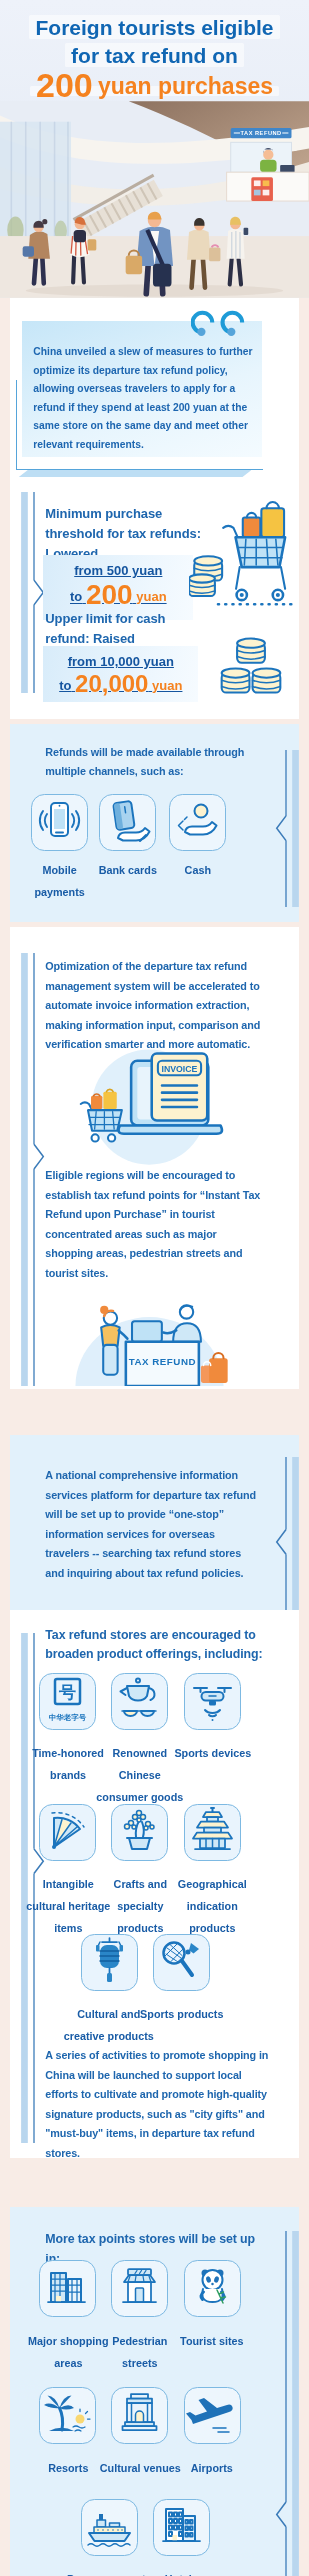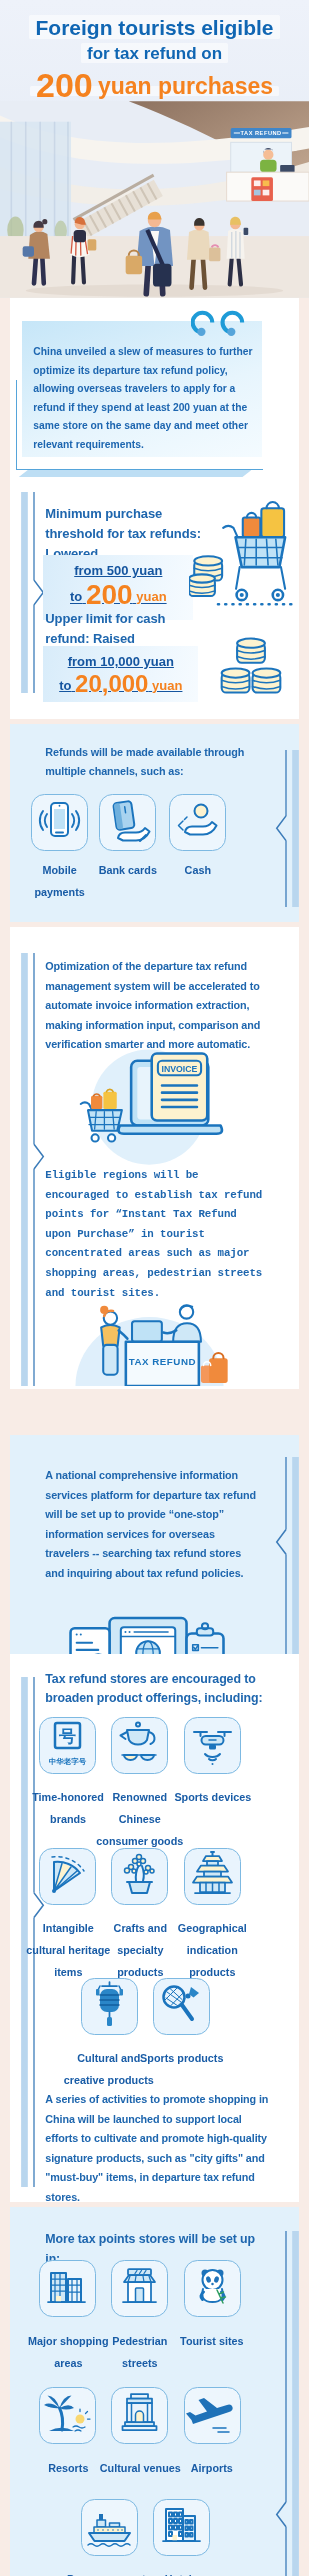--- a/index.html
+++ b/index.html
@@ -4,21 +4,21 @@
 <style>
   html,body{margin:0;padding:0;}
   body{width:309px;font-family:"Liberation Sans",sans-serif;}
   .page{position:relative;width:309px;height:2941px;background:#f8ece6;overflow:hidden;}
   
   .hero{position:absolute;left:0;top:0;width:309px;height:298px;overflow:hidden;
         background:linear-gradient(180deg,#eef2fa 0%,#e7edf6 55%,#e4e9f1 100%);}
   .hero .tline{position:absolute;left:0;width:309px;text-align:center;font-weight:bold;white-space:nowrap;}
   .hero .tline span.hl{background:rgba(255,255,255,.55);padding:0.5px 6.2px;border-radius:1.5px;}
   .t1{top:15.5px;font-size:21px;color:#1066b3;}
-  .t2{top:43px;font-size:17px;color:#1066b3;}
+  .t2{top:43px;font-size:21px;color:#1066b3;}
   .t3{top:66px;color:#f5821f;}
   .t3 .big{font-size:34px;font-weight:bold;vertical-align:-3.1px;}
   .t3 .rest{font-size:23px;font-weight:bold;margin-left:5.2px;}
   .mall{position:absolute;left:0;top:101px;}
   
   .blk{position:absolute;left:10.3px;width:289px;}
   .blk.white{background:#ffffff;}
   .blk.blue{background:#e2f1fb;}
   .rail{position:absolute;}
   .para,.h2{position:absolute;color:#1e66ae;font-weight:bold;letter-spacing:-0.1px;}
@@ -281,21 +281,21 @@
       </g>
       <rect x="150" y="34" width="150" height="126" rx="12" style="fill:#bfe2f6;stroke-width:5"></rect>
       <rect x="162" y="46" width="126" height="102" rx="6" style="fill:#e8f4fc;stroke:none"></rect>
       <path d="M128 160 h196 q8 16 -8 16 h-180 q-16 0 -8 -16 z" style="fill:#bfe2f6;stroke-width:5"></path>
       <rect x="190" y="20" width="108" height="130" rx="10" style="fill:#fdf2cf;stroke-width:5"></rect>
       <rect x="202" y="34" width="84" height="28" rx="8" style="stroke-width:4"></rect>
       <text x="244" y="55" text-anchor="middle" style="fill:#1b74bd;stroke:none;font-family:'Liberation Sans',sans-serif;font-weight:bold;font-size:17px;">INVOICE</text>
       <path d="M210 82 h68 M210 96 h68 M210 110 h68 M210 124 h68" style="stroke-width:5"></path>
     </svg>
 
-    <div class="para" style="left:35px;top:239px;width:222px;font-family:Liberation Mono, monospace;">Eligible regions will be encouraged to establish tax refund points for “Instant Tax Refund upon Purchase” in tourist concentrated areas such as major shopping areas, pedestrian streets and tourist sites.</div>
+    <div class="para" style="left:35px;top:239px;width:222px;">Eligible regions will be encouraged to establish tax refund points for “Instant Tax Refund upon Purchase” in tourist concentrated areas such as major shopping areas, pedestrian streets and tourist sites.</div>
 
     <svg class="ic" style="position:absolute;left:52px;top:351px;" width="175" height="108" viewBox="0 0 340 210">
       <path d="M26 210 a144 134 0 0 1 288 0 z" style="fill:#dfeffb;stroke:none"></path>
       <circle cx="82" cy="62" r="8" style="fill:#f08a3c;stroke:none"></circle>
       <circle cx="94" cy="78" r="13" style="fill:#ffffff;stroke-width:4"></circle>
       <path d="M82 74 q3 -12 17 -10" style="stroke:#f08a3c;stroke-width:5"></path>
       <path d="M76 96 q18 -9 36 0 l-4 36 h-28 z" style="fill:#f6c15f;stroke-width:4"></path>
       <rect x="80" y="130" width="28" height="58" rx="7" style="fill:#cfe8f7;stroke-width:4"></rect>
       <path d="M110 102 q10 8 17 16" style="stroke-width:5"></path>
       <rect x="136" y="84" width="58" height="40" rx="5" style="fill:#bfe2f6;stroke-width:4"></rect>
@@ -345,21 +345,21 @@
       <path d="M262 61 l3 4 5 -7 M277 62 h32" style="stroke-width:3"></path>
       <rect x="260" y="78" width="11" height="11" style="stroke-width:3"></rect>
       <path d="M262 83 l3 4 5 -7 M277 84 h32" style="stroke-width:3"></path>
       <rect x="260" y="100" width="11" height="11" style="stroke-width:3"></rect>
       <path d="M262 105 l3 4 5 -7 M277 106 h32" style="stroke-width:3"></path>
       <rect x="260" y="122" width="11" height="11" style="stroke-width:3"></rect>
       <path d="M262 127 l3 4 5 -7 M277 128 h32" style="stroke-width:3"></path>
     </svg>
   </section>
 
-  <section class="blk white" style="top:1654px;height:548px;">
+  <section class="blk white" style="top:1610px;height:548px;">
     <svg class="rail" style="left:10.3px;top:23px;" width="26" height="510" viewBox="0 0 50 990">
       <rect x="0" y="0" width="13" height="990" fill="#b9d6ee"></rect>
       <path d="M25 0 V419 M25 467 V990" stroke="#3c7cb9" stroke-width="2.5" fill="none"></path>
       <path d="M25 419 L43 443 L25 467" stroke="#3c7cb9" stroke-width="3" fill="none"></path>
     </svg>
     <div class="para" style="left:35px;top:15.5px;width:227px;font-size:12.4px;">Tax refund stores are encouraged to broaden product offerings, including:</div>
 
     <div class="tile" style="left:29px;top:63px;">
       <svg class="ic" viewBox="0 0 110 110">
         <rect x="30" y="10" width="50" height="50" rx="4" style="stroke-width:5"></rect>

